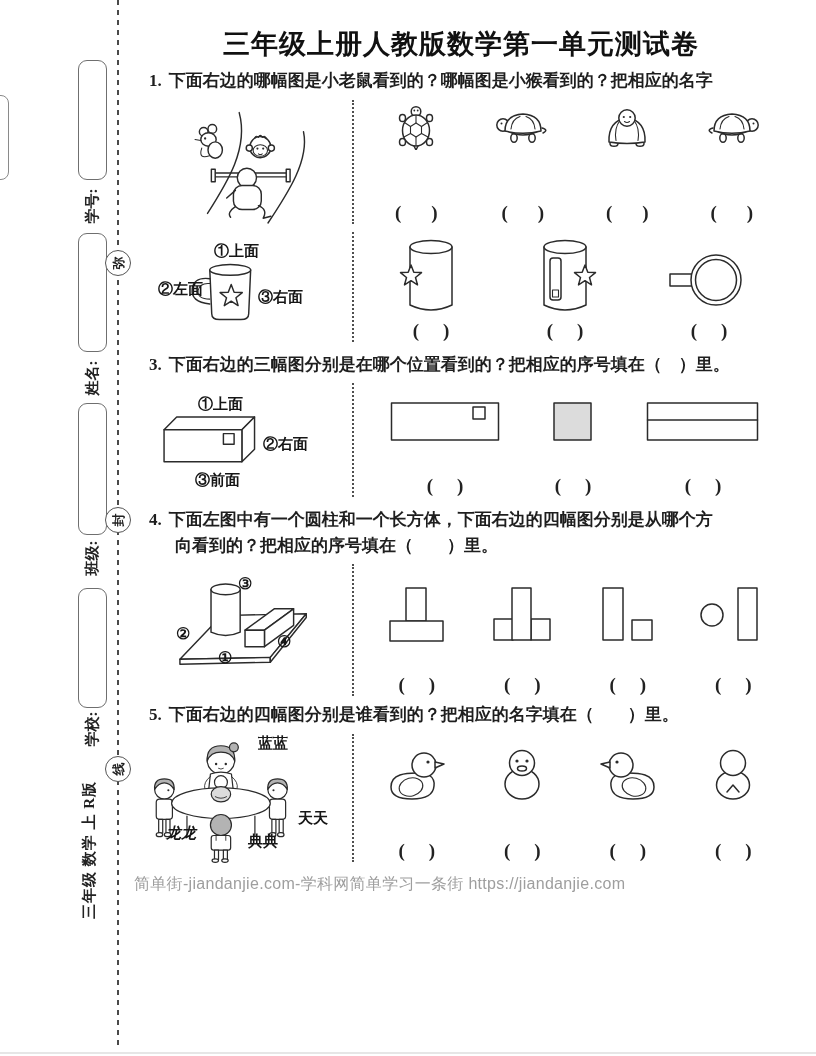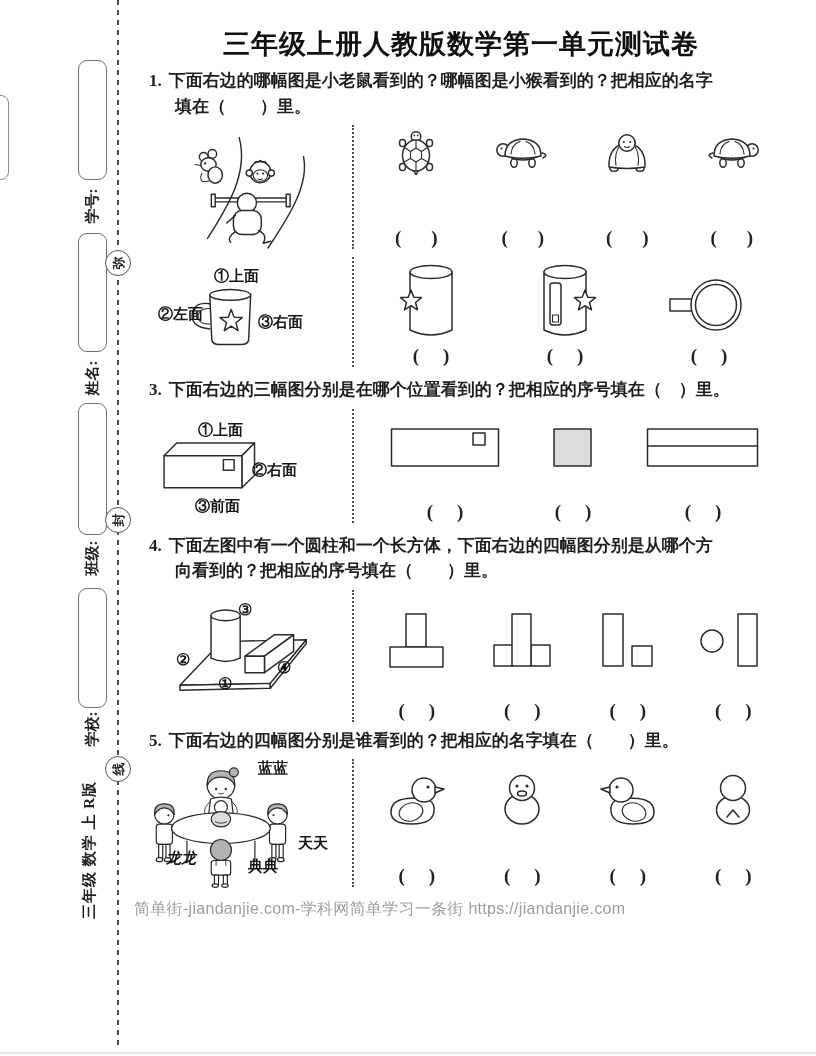--- a/index.html
+++ b/index.html
@@ -79,21 +79,21 @@
 
   <div class="edition">三年级 数学 上 R版</div>
   <div class="bottom-rule"></div>
 
   <div class="main">
 
     <h1 class="title">三年级上册人教版数学第一单元测试卷</h1>
 
 
     <p class="qtext"><span class="qnum">1.</span><span>下面右边的哪幅图是小老鼠看到的？哪幅图是小猴看到的？把相应的名字</span><br>
-      <span class="qcont" style="display:inline-block;">填在（　　）里。</span></p>
+      </p>
 
     <div class="figrow" style="height:128px;">
       <div class="scene">
         <svg width="192" height="125" viewBox="0 0 200 130" style="position:absolute;left:42px;top:2px;">
           <path d="M70,13 C80,50 58,85 37,118"></path>
           <path d="M137,33 C143,62 122,95 100,128"></path>
           <path d="M44,76 L121,76 M44,80 L121,80"></path>
           <rect x="41" y="72" width="4" height="13" class="wf"></rect>
           <rect x="119" y="72" width="4" height="13" class="wf"></rect>
           <circle cx="33" cy="33" r="4.5" class="wf"></circle>
@@ -247,21 +247,21 @@
 
     <div class="figrow" style="height:118px;">
       <div class="scene">
         <svg width="216" height="115" viewBox="0 0 222 118" style="position:absolute;left:0;top:0;">
           <polygon points="35,50 48,37 128,37 115,50" class="wf"></polygon>
           <polygon points="115,50 128,37 128,70 115,83" class="wf"></polygon>
           <rect x="35" y="50" width="80" height="33" class="wf"></rect>
           <rect x="96" y="54" width="11" height="11"></rect>
         </svg>
         <span class="slabel" style="left:68px;top:14px;">①上面</span>
-        <span class="slabel" style="left:122px;top:54px;">②右面</span>
+        <span class="slabel" style="left:133px;top:54px;">②右面</span>
         <span class="slabel" style="left:65px;top:90px;">③前面</span>
       </div>
       <div class="vdot"></div>
       <div class="views">
         <div class="view">
           <svg width="110" height="42" viewBox="0 0 110 42" style="margin-top:14px;">
             <rect x="1.5" y="2" width="107" height="37" class="wf"></rect>
             <rect x="83" y="6" width="12" height="12"></rect>
           </svg>
           <span class="br narrow">

